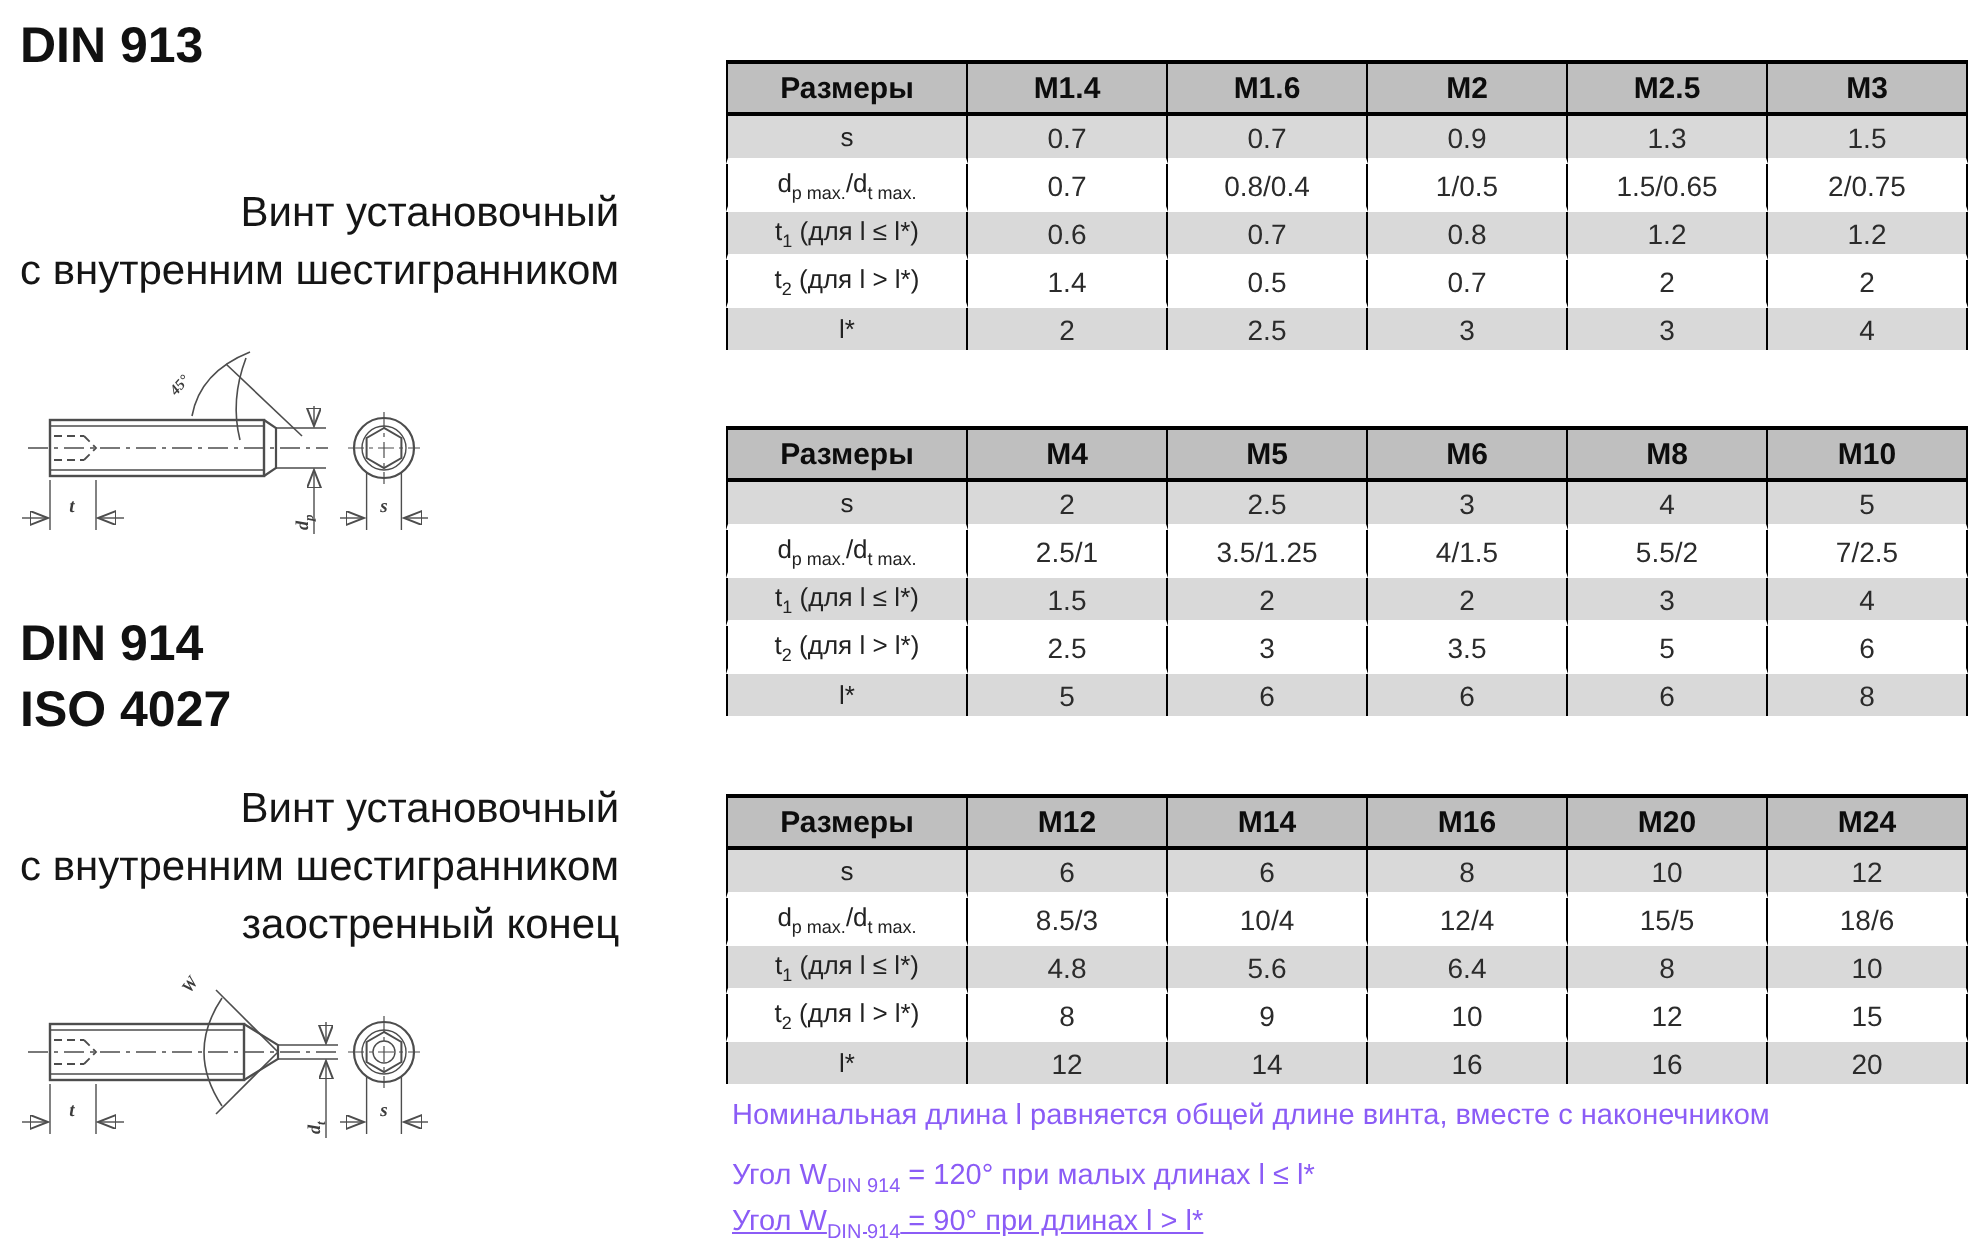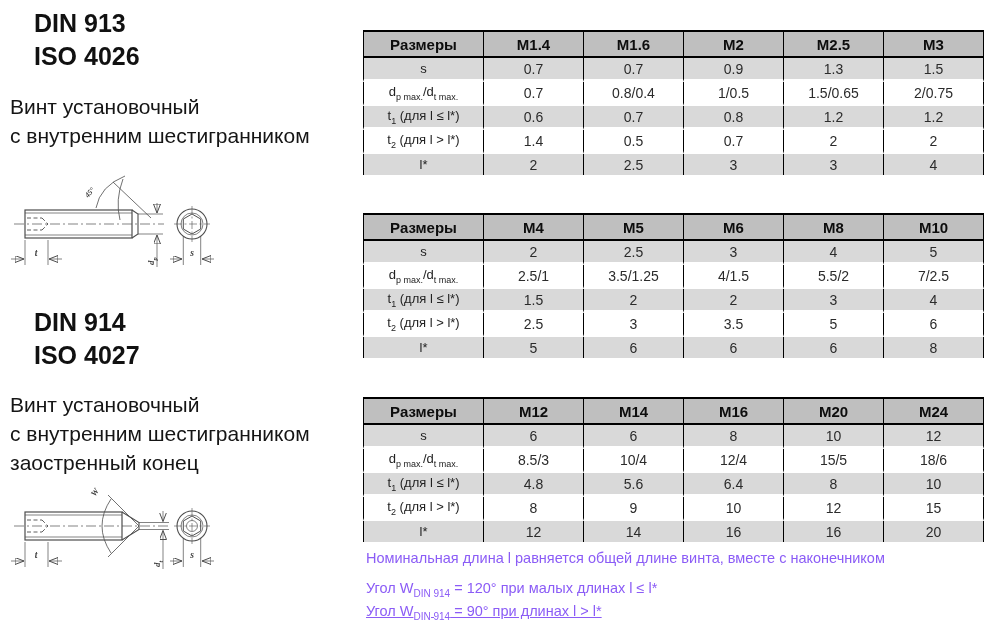--- a/index.html
+++ b/index.html
@@ -1,21 +1,21 @@
 <!DOCTYPE html>
 <html><head>
 <meta charset="utf-8">
 <style>
   html,body { margin:0; padding:0; background:#ffffff; }
   .page { position:relative; width:984px; height:628px; background:#ffffff;
           font-family:"Liberation Sans", sans-serif; overflow:hidden; color:#1a1a1a; }
 
   
-  .std   { position:absolute; left:10px; font-weight:bold; font-size:25px; line-height:33px; color:#111;margin-left:24px; }
-  .desc  { position:absolute; left:10px; font-size:21px; line-height:29px; color:#151515; }
+  .std   { position:absolute; left:10px; font-weight:bold; font-size:25px; line-height:33px; color:#111; }
+  .desc  { position:absolute; left:10px; font-size:21px; line-height:29px; color:#151515;text-align:right; }
   .draw  { position:absolute; left:2px; }
 
   
   .dtab { position:absolute; left:363px; width:621px; border-collapse:separate; border-spacing:0; table-layout:fixed; }
   .dtab col.c0 { width:121px; }
   .dtab col.cd { width:100px; }
   .dtab th, .dtab td { padding:0; text-align:center; vertical-align:middle;
                        border-right:1.5px solid #000; }
   .dtab th:first-child, .dtab td:first-child { border-left:1.5px solid #000; }
   .dtab th { background:#bfbfbf; border-top:2.5px solid #000; border-bottom:2.5px solid #000;
@@ -34,21 +34,20 @@
   .draw line, .draw path, .draw rect, .draw polyline, .draw polygon, .draw circle { stroke:#4d4d4d; fill:none; }
   .draw text { fill:#3c3c3c; font-family:"Liberation Serif", serif; font-style:italic; font-weight:bold; }
 </style>
 </head>
 <body>
 
 <div class="page">
 
   <div class="std" style="top:7px;">
     <div>DIN 913</div>
-    <div>ISO 4026</div>
   </div>
 
   <div class="desc" style="top:92px;">
     <div>Винт установочный</div>
     <div>с внутренним шестигранником</div>
   </div>
 
   <svg class="draw" style="top:172px;" width="240" height="100" viewBox="0 0 240 100">
     <defs>
       <marker id="ar1" markerWidth="10" markerHeight="8" refX="9" refY="3.5" orient="auto" markerUnits="userSpaceOnUse">

